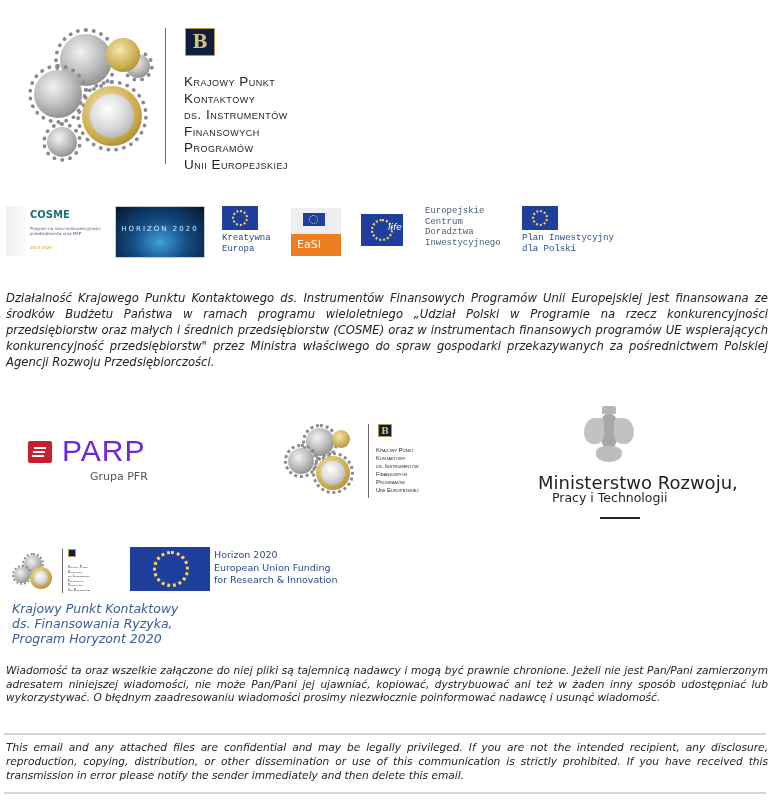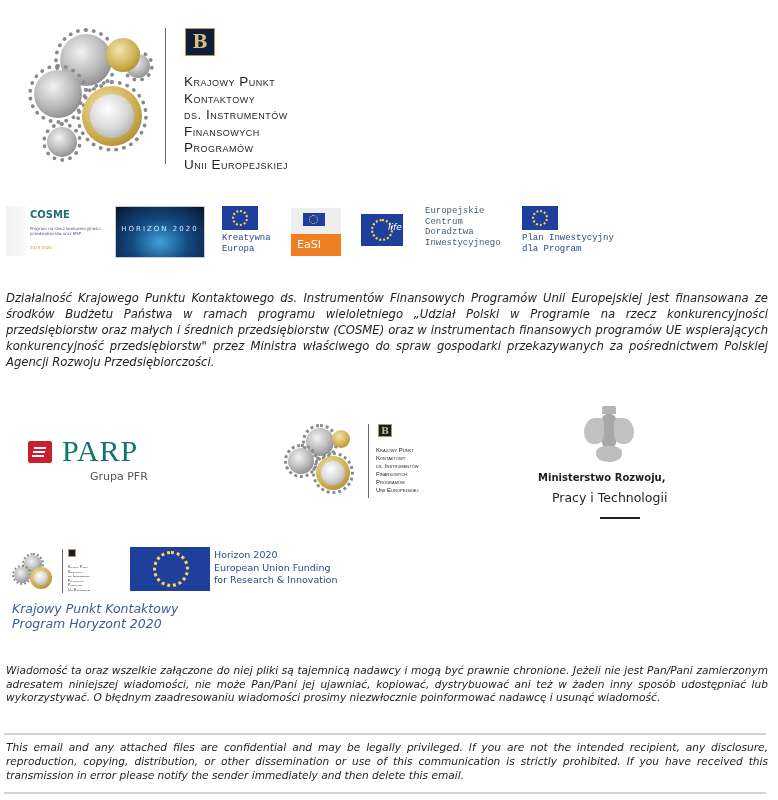--- a/index.html
+++ b/index.html
@@ -100,34 +100,34 @@
     <div>Doradztwa</div>
     <div>Inwestycyjnego</div>
   </div>
 
   <div class="abs" style="left:522px;top:6px;width:100px;height:50px;">
     <div class="eu-flag" style="left:0;top:0;width:36px;height:24px;">
         <div class="stars" style="left:10px;top:4px;width:16px;height:16px;"></div>
       </div>
     <div class="abs logo-small-text" style="left:0;top:27px;font-size:9px;line-height:11px;color:#2b4a8a;">
       <div>Plan Inwestycyjny</div>
-      <div>dla Program</div>
+      <div>dla Polski</div>
     </div>
   </div>
 </div>
 
 <p class="para" style="left:6px;top:290px;width:762px;margin:0;font-size:11.6px;line-height:16px;">Działalność Krajowego Punktu Kontaktowego ds. Instrumentów Finansowych Programów Unii Europejskiej jest finansowana ze środków Budżetu Państwa w ramach programu wieloletniego „Udział Polski w Programie na rzecz konkurencyjności przedsiębiorstw oraz małych i średnich przedsiębiorstw (COSME) oraz w instrumentach finansowych programów UE wspierających konkurencyjność przedsiębiorstw" przez Ministra właściwego do spraw gospodarki przekazywanych za pośrednictwem Polskiej Agencji Rozwoju Przedsiębiorczości.</p>
 
 <div class="abs" style="left:28px;top:436px;width:140px;height:50px;">
   <div class="abs" style="left:0;top:5px;width:24px;height:22px;background:#c8202f;border-radius:2px;">
     <div class="abs" style="left:6px;top:6px;width:12px;height:2px;background:#fff;"></div>
     <div class="abs" style="left:5px;top:10px;width:12px;height:2px;background:#fff;"></div>
     <div class="abs" style="left:4px;top:14px;width:12px;height:2px;background:#fff;"></div>
   </div>
-  <div class="abs" style="left:34px;top:-2px;font-family:Liberation Serif, serif;font-size:30px;line-height:34px;color:#0f766e;letter-spacing:1px;text-align:right;">PARP</div>
+  <div class="abs" style="left:34px;top:-2px;font-family:Liberation Sans, sans-serif;font-size:30px;line-height:34px;color:#6d28d9;letter-spacing:1px;text-align:right;">PARP</div>
   <div class="abs" style="left:62px;top:34px;font-size:11px;color:#555;">Grupa PFR</div>
 </div>
 
 <div class="abs" style="left:282px;top:420px;width:180px;height:80px;">
   <div class="gears" style="left:0;top:0;width:80px;height:80px;">
     <div class="gear-teeth" style="left:20px;top:4px;width:36px;height:36px;border-width:3px;"></div>
     <div class="gear-body" style="left:24px;top:8px;width:28px;height:28px;"></div>
     <div class="gear-teeth" style="left:2px;top:24px;width:34px;height:34px;border-width:3px;"></div>
     <div class="gear-body" style="left:6px;top:28px;width:26px;height:26px;"></div>
     <div class="coin-outer" style="left:50px;top:10px;width:18px;height:18px;"></div>
@@ -148,21 +148,21 @@
 </div>
 
 <div class="abs" style="left:530px;top:404px;width:170px;height:118px;">
   <div class="abs" style="left:54px;top:2px;width:50px;height:58px;">
     <div class="abs" style="left:18px;top:0;width:14px;height:8px;background:#b5b5b5;border-radius:2px 2px 0 0;"></div>
     <div class="abs" style="left:16px;top:8px;width:18px;height:36px;background:#a8a8a8;border-radius:40% 40% 50% 50%;"></div>
     <div class="abs" style="left:0;top:12px;width:20px;height:26px;background:#c2c2c2;border-radius:60% 20% 40% 50%;"></div>
     <div class="abs" style="left:30px;top:12px;width:20px;height:26px;background:#c2c2c2;border-radius:20% 60% 50% 40%;"></div>
     <div class="abs" style="left:12px;top:40px;width:26px;height:16px;background:#bdbdbd;border-radius:40% 40% 50% 50%;"></div>
   </div>
-  <div class="abs" style="left:8px;top:68px;font-size:10px;color:#1f1f1f;white-space:nowrap;font-weight:bold;">Ministerstwo Rozwoju,</div>
+  <div class="abs" style="left:8px;top:68px;font-size:18px;color:#1f1f1f;white-space:nowrap;">Ministerstwo Rozwoju,</div>
   <div class="abs" style="left:22px;top:86px;font-size:12.5px;color:#1f1f1f;white-space:nowrap;">Pracy i Technologii</div>
   <div class="abs" style="left:70px;top:113px;width:40px;height:2px;background:#222;"></div>
 </div>
 
 <div class="abs" style="left:0;top:545px;width:340px;height:110px;">
 
   <div class="abs" style="left:10px;top:2px;width:110px;height:48px;">
     <div class="gears" style="left:2px;top:4px;width:46px;height:40px;">
       <div class="gear-teeth" style="left:10px;top:2px;width:22px;height:22px;border-width:2px;"></div>
       <div class="gear-body" style="left:12px;top:4px;width:18px;height:18px;"></div>
@@ -187,20 +187,21 @@
     <div class="stars" style="left:23px;top:4px;width:36px;height:36px;border-width:3px;"></div>
   </div>
   <div class="abs" style="left:214px;top:4px;font-size:9.5px;line-height:12.5px;color:#2b4a8a;">
     <div>Horizon 2020</div>
     <div>European Union Funding</div>
     <div>for Research &amp; Innovation</div>
   </div>
 
   <div class="abs" style="left:12px;top:56px;font-size:12.5px;line-height:15px;font-style:italic;color:#3a5a9a;">
     <div>Krajowy Punkt Kontaktowy</div>
+    <div>ds. Finansowania Ryzyka,</div>
     <div>Program Horyzont 2020</div>
   </div>
 </div>
 
 <p class="para" style="left:6px;top:664px;width:762px;margin:0;font-size:10.6px;line-height:13.5px;">Wiadomość ta oraz wszelkie załączone do niej pliki są tajemnicą nadawcy i mogą być prawnie chronione. Jeżeli nie jest Pan/Pani zamierzonym adresatem niniejszej wiadomości, nie może Pan/Pani jej ujawniać, kopiować, dystrybuować ani też w żaden inny sposób udostępniać lub wykorzystywać. O błędnym zaadresowaniu wiadomości prosimy niezwłocznie poinformować nadawcę i usunąć wiadomość.</p>
 
 <div class="hr" style="left:4px;top:733px;width:762px;"></div>
 
 <p class="para" style="left:6px;top:740px;width:762px;margin:0;font-size:10.6px;line-height:14px;">This email and any attached files are confidential and may be legally privileged. If you are not the intended recipient, any disclosure, reproduction, copying, distribution, or other dissemination or use of this communication is strictly prohibited. If you have received this transmission in error please notify the sender immediately and then delete this email.</p>
 

